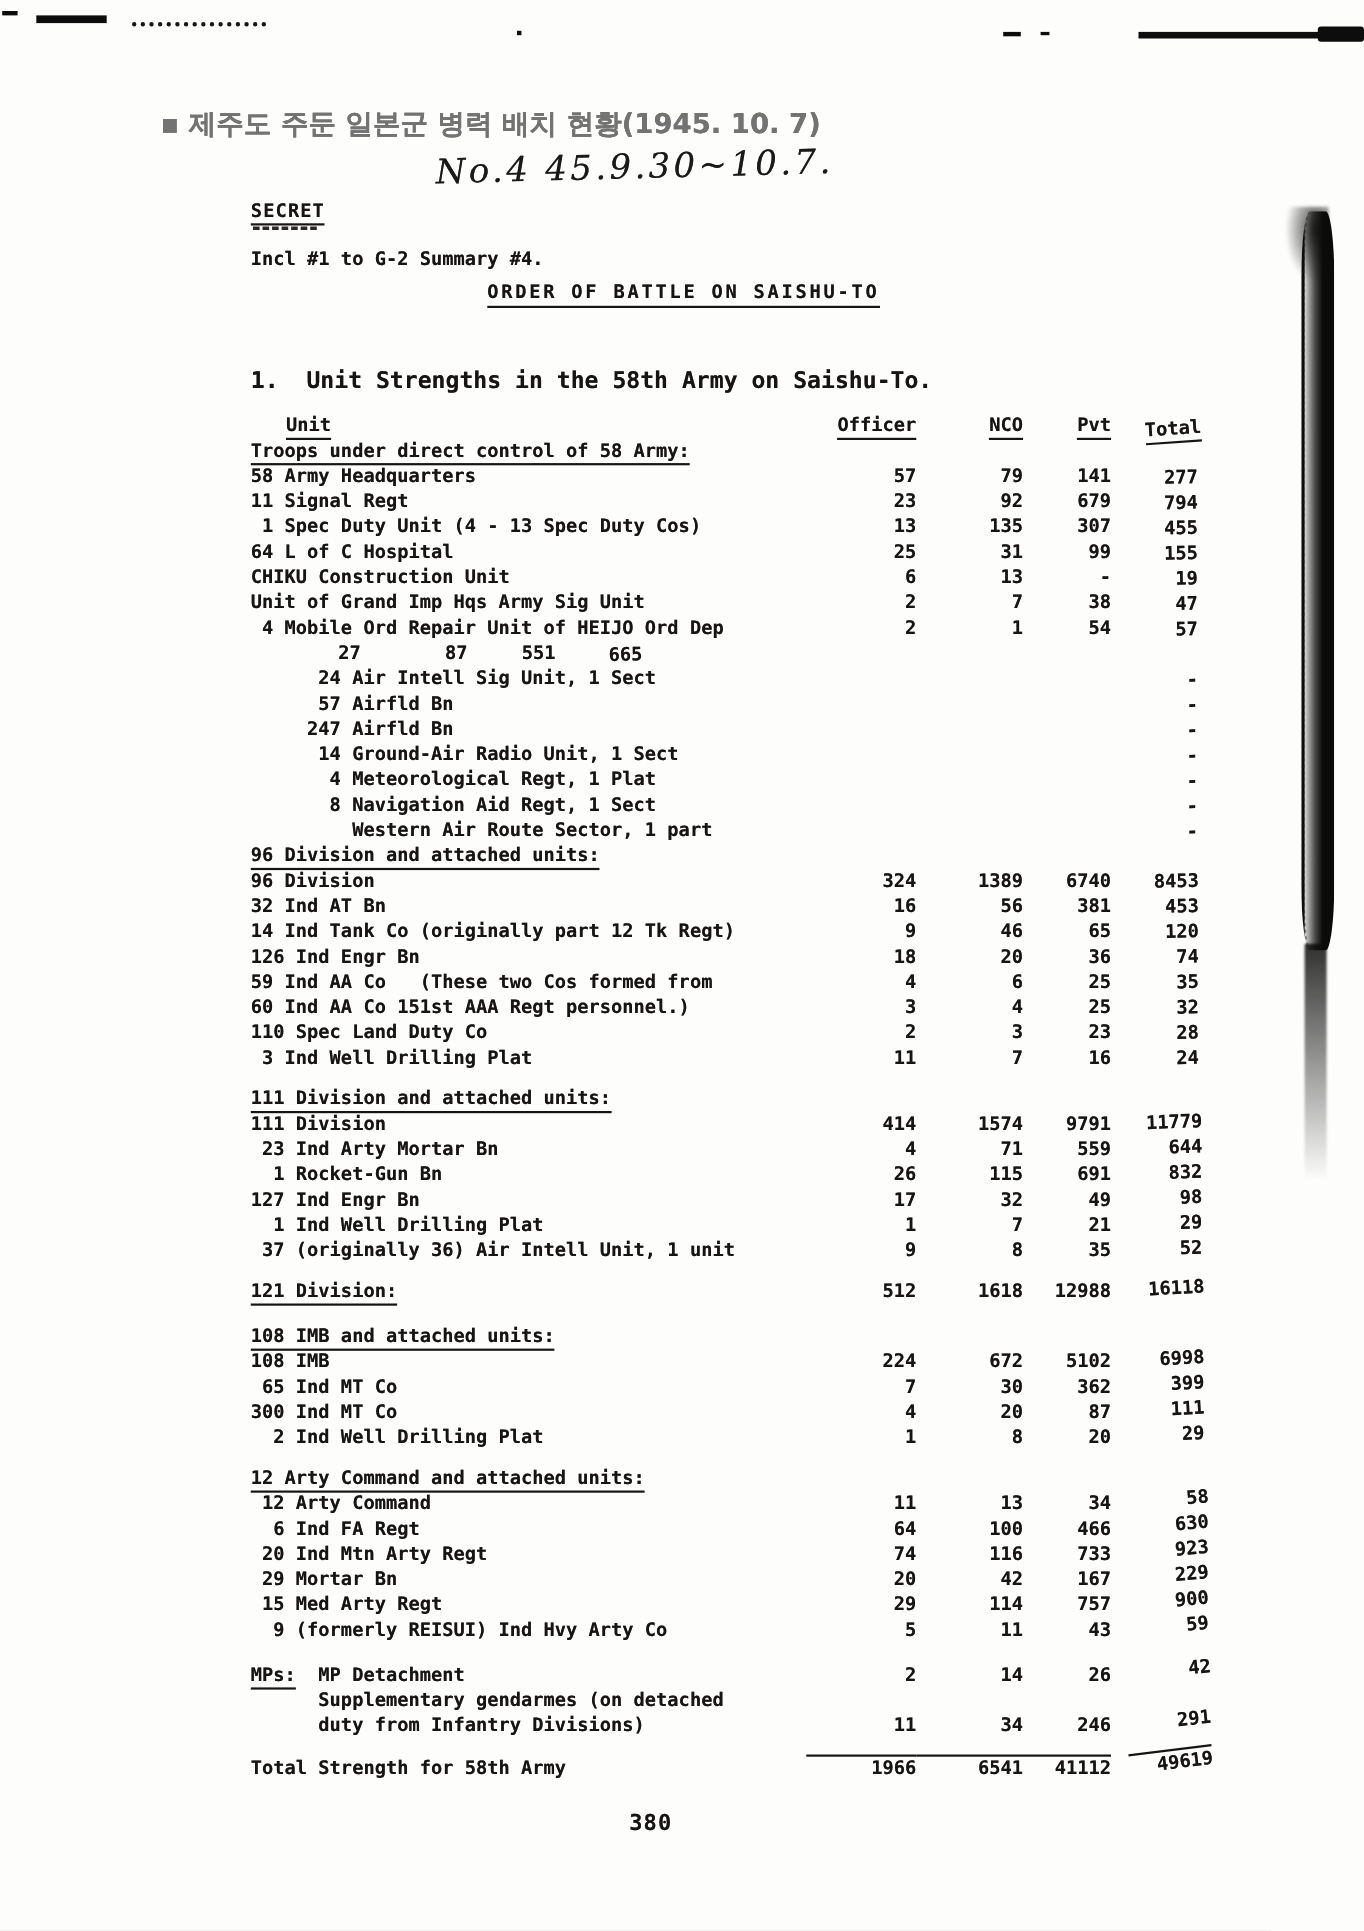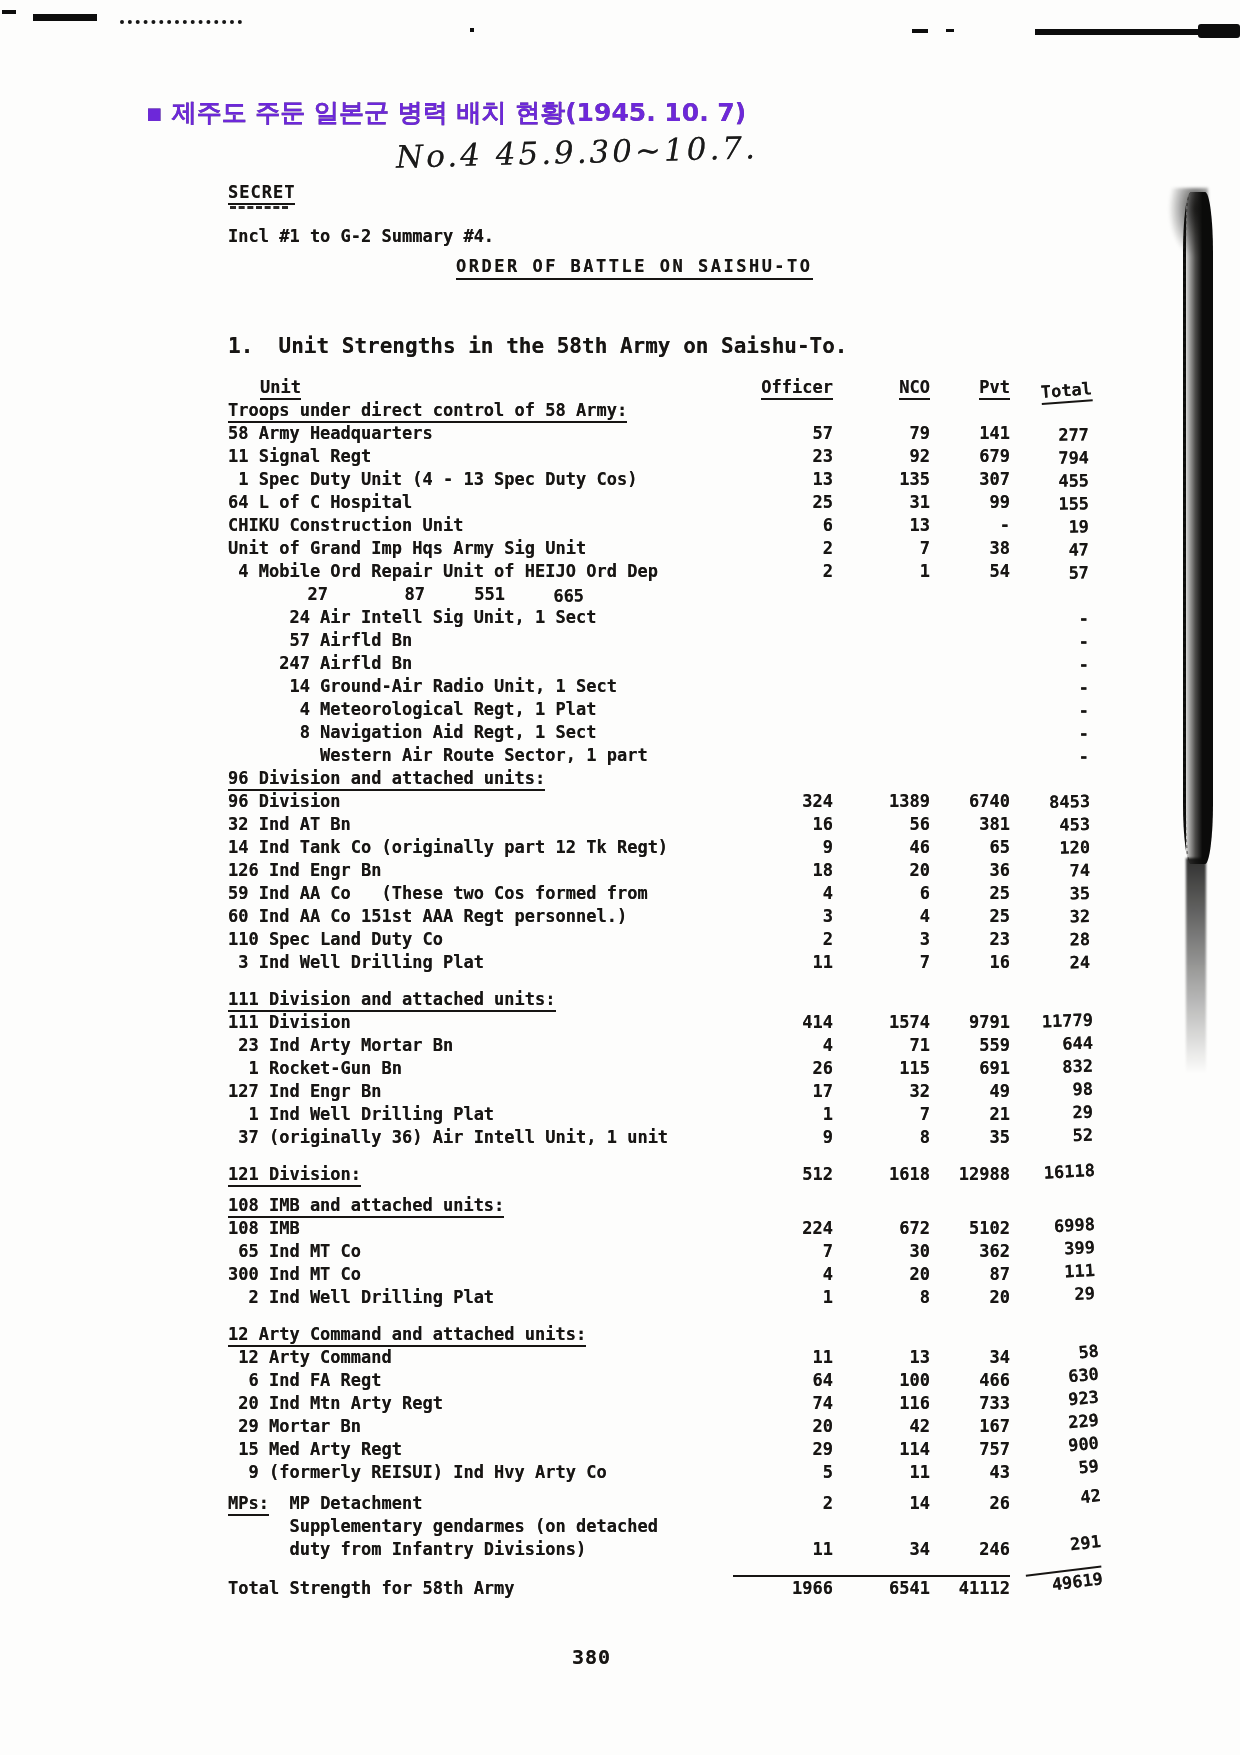--- a/index.html
+++ b/index.html
@@ -5,51 +5,51 @@
   html,body{margin:0;padding:0;background:#e8e8e8;}
   .page{
     position:relative; width:1240px; height:1755px; background:#fdfdfc;
     font-family:"DejaVu Sans Mono","Liberation Mono",monospace;
     color:#171513; overflow:hidden;
     text-shadow:0 0 .6px rgba(20,18,15,.65);
   }
   .abs{position:absolute;}
   .ko-title{
     left:146px; top:96px; font-family:"DejaVu Sans","Liberation Sans",sans-serif;
-    font-size:25px; font-weight:bold; letter-spacing:0px; color:#6d28d9;
+    font-size:25px; font-weight:bold; letter-spacing:0px; color:#737373;
   }
   .hand{
     left:396px; top:134px; font-family:"DejaVu Serif","Liberation Serif",serif;
     font-style:italic; font-size:31px; letter-spacing:3px; color:#1a1a1a;
     transform:rotate(-1.5deg); font-weight:500;
   }
   .secret{ left:228px; top:182px; font-size:17px; font-weight:bold; letter-spacing:1px;text-align:right;}
   .secret .ul{ border-bottom:2px solid #171513; padding-bottom:1px;}
   .secret:after{content:""; position:absolute; left:2px; top:24px; width:58px; border-top:3px dashed #2a2826;}
   .incl{ left:228px; top:226px; font-size:17px; font-weight:bold;}
   .doctitle{
-    left:456px; top:256px; font-size:17px; font-weight:bold; letter-spacing:2.5px;
+    left:443px; top:256px; font-size:17px; font-weight:bold; letter-spacing:2.5px;
     border-bottom:2px solid #171513; padding-bottom:2px;
   }
   .sec1{ left:228px; top:334px; font-size:21px; font-weight:bold; white-space:pre;}
 
   .tbl{ position:absolute; left:228px; top:376px; width:980px; font-size:17px; font-weight:bold;}
   .row{ display:flex; align-items:baseline; line-height:23px; white-space:pre;}
   .cn{ flex:0 0 505px; overflow:visible;}
   .c{ text-align:right;}
   .co{ width:100px;}
   .cnc{ width:97px;}
   .cp{ width:80px;}
   .ct{ width:76px; transform:translate(3px,2px) rotate(-1.2deg);}
   .u .nm, .hd, .pre{ border-bottom:2px solid #171513; padding-bottom:1px;}
   .hdr .nm{ margin-left:32px;}
   .hdr .ct{ transform:translate(6px,4px) rotate(-4deg);}
   .gs{ }
   .gm{ margin-top:14px;}
-  .gl{ margin-top:8px;}
+  .gl{ margin-top:18px;}
   .t1 .ct{ transform:translate(4px,1px) rotate(-1.5deg);}
   .t2 .ct{ transform:translate(7px,-1px) rotate(-2.2deg);}
   .t3 .ct{ transform:translate(9px,-2px) rotate(-3deg);}
   .t4 .ct{ transform:translate(13px,-3px) rotate(-5deg);}
   .t5 .ct{ transform:translate(15px,-4px) rotate(-6deg);}
   .t6 .ct{ transform:translate(17px,-5px) rotate(-7deg);}
   .sum .c{ border-top:2px solid #171513; padding-top:0px;}
   .pageno{ left:572px; top:1645px; font-size:20px; font-weight:bold; letter-spacing:1px;}
 
   

